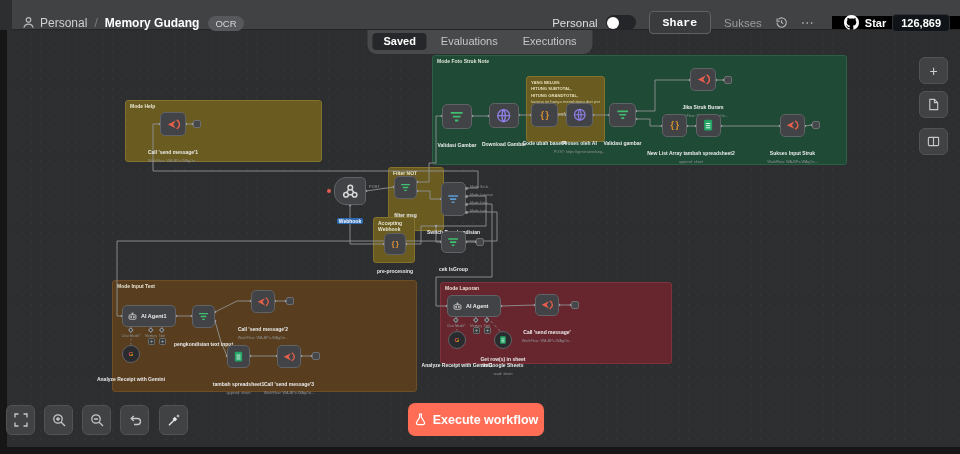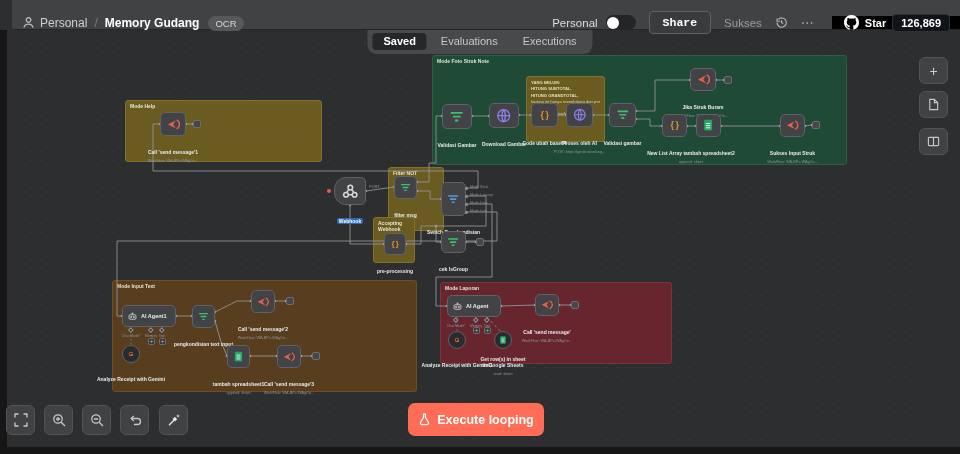--- a/index.html
+++ b/index.html
@@ -565,21 +565,21 @@
       <path d="M11 1l.5 1.5L13 3l-1.5.5L11 5l-.5-1.5L9 3l1.5-.5z" fill="#e8e8e8"></path>
     </svg>
 </div>
 
 <button class="exec">
   <span style="display:flex;">
     <svg width="13" height="13" viewBox="0 0 14 14" fill="none" stroke="#fff" stroke-width="1.3">
         <path d="M5.3 1.3h3.4M6 1.3v3.4L2.8 10a1.7 1.7 0 0 0 1.5 2.5h5.4a1.7 1.7 0 0 0 1.5-2.5L8 4.7V1.3"></path>
       </svg>
   </span>
-  <span>Execute looping</span>
+  <span>Execute workflow</span>
 </button>
 
 <div class="side-btn" style="top:57px;">+</div>
 <div class="side-btn" style="top:91px;">
   <svg width="13" height="13" viewBox="0 0 14 14" fill="none" stroke="#c8c8c8" stroke-width="1.2">
       <path d="M3 1.5h5L11.5 5v7.5h-8.5z"></path>
       <path d="M8 1.5V5h3.5"></path>
     </svg>
 </div>
 <div class="side-btn" style="top:128px;">

